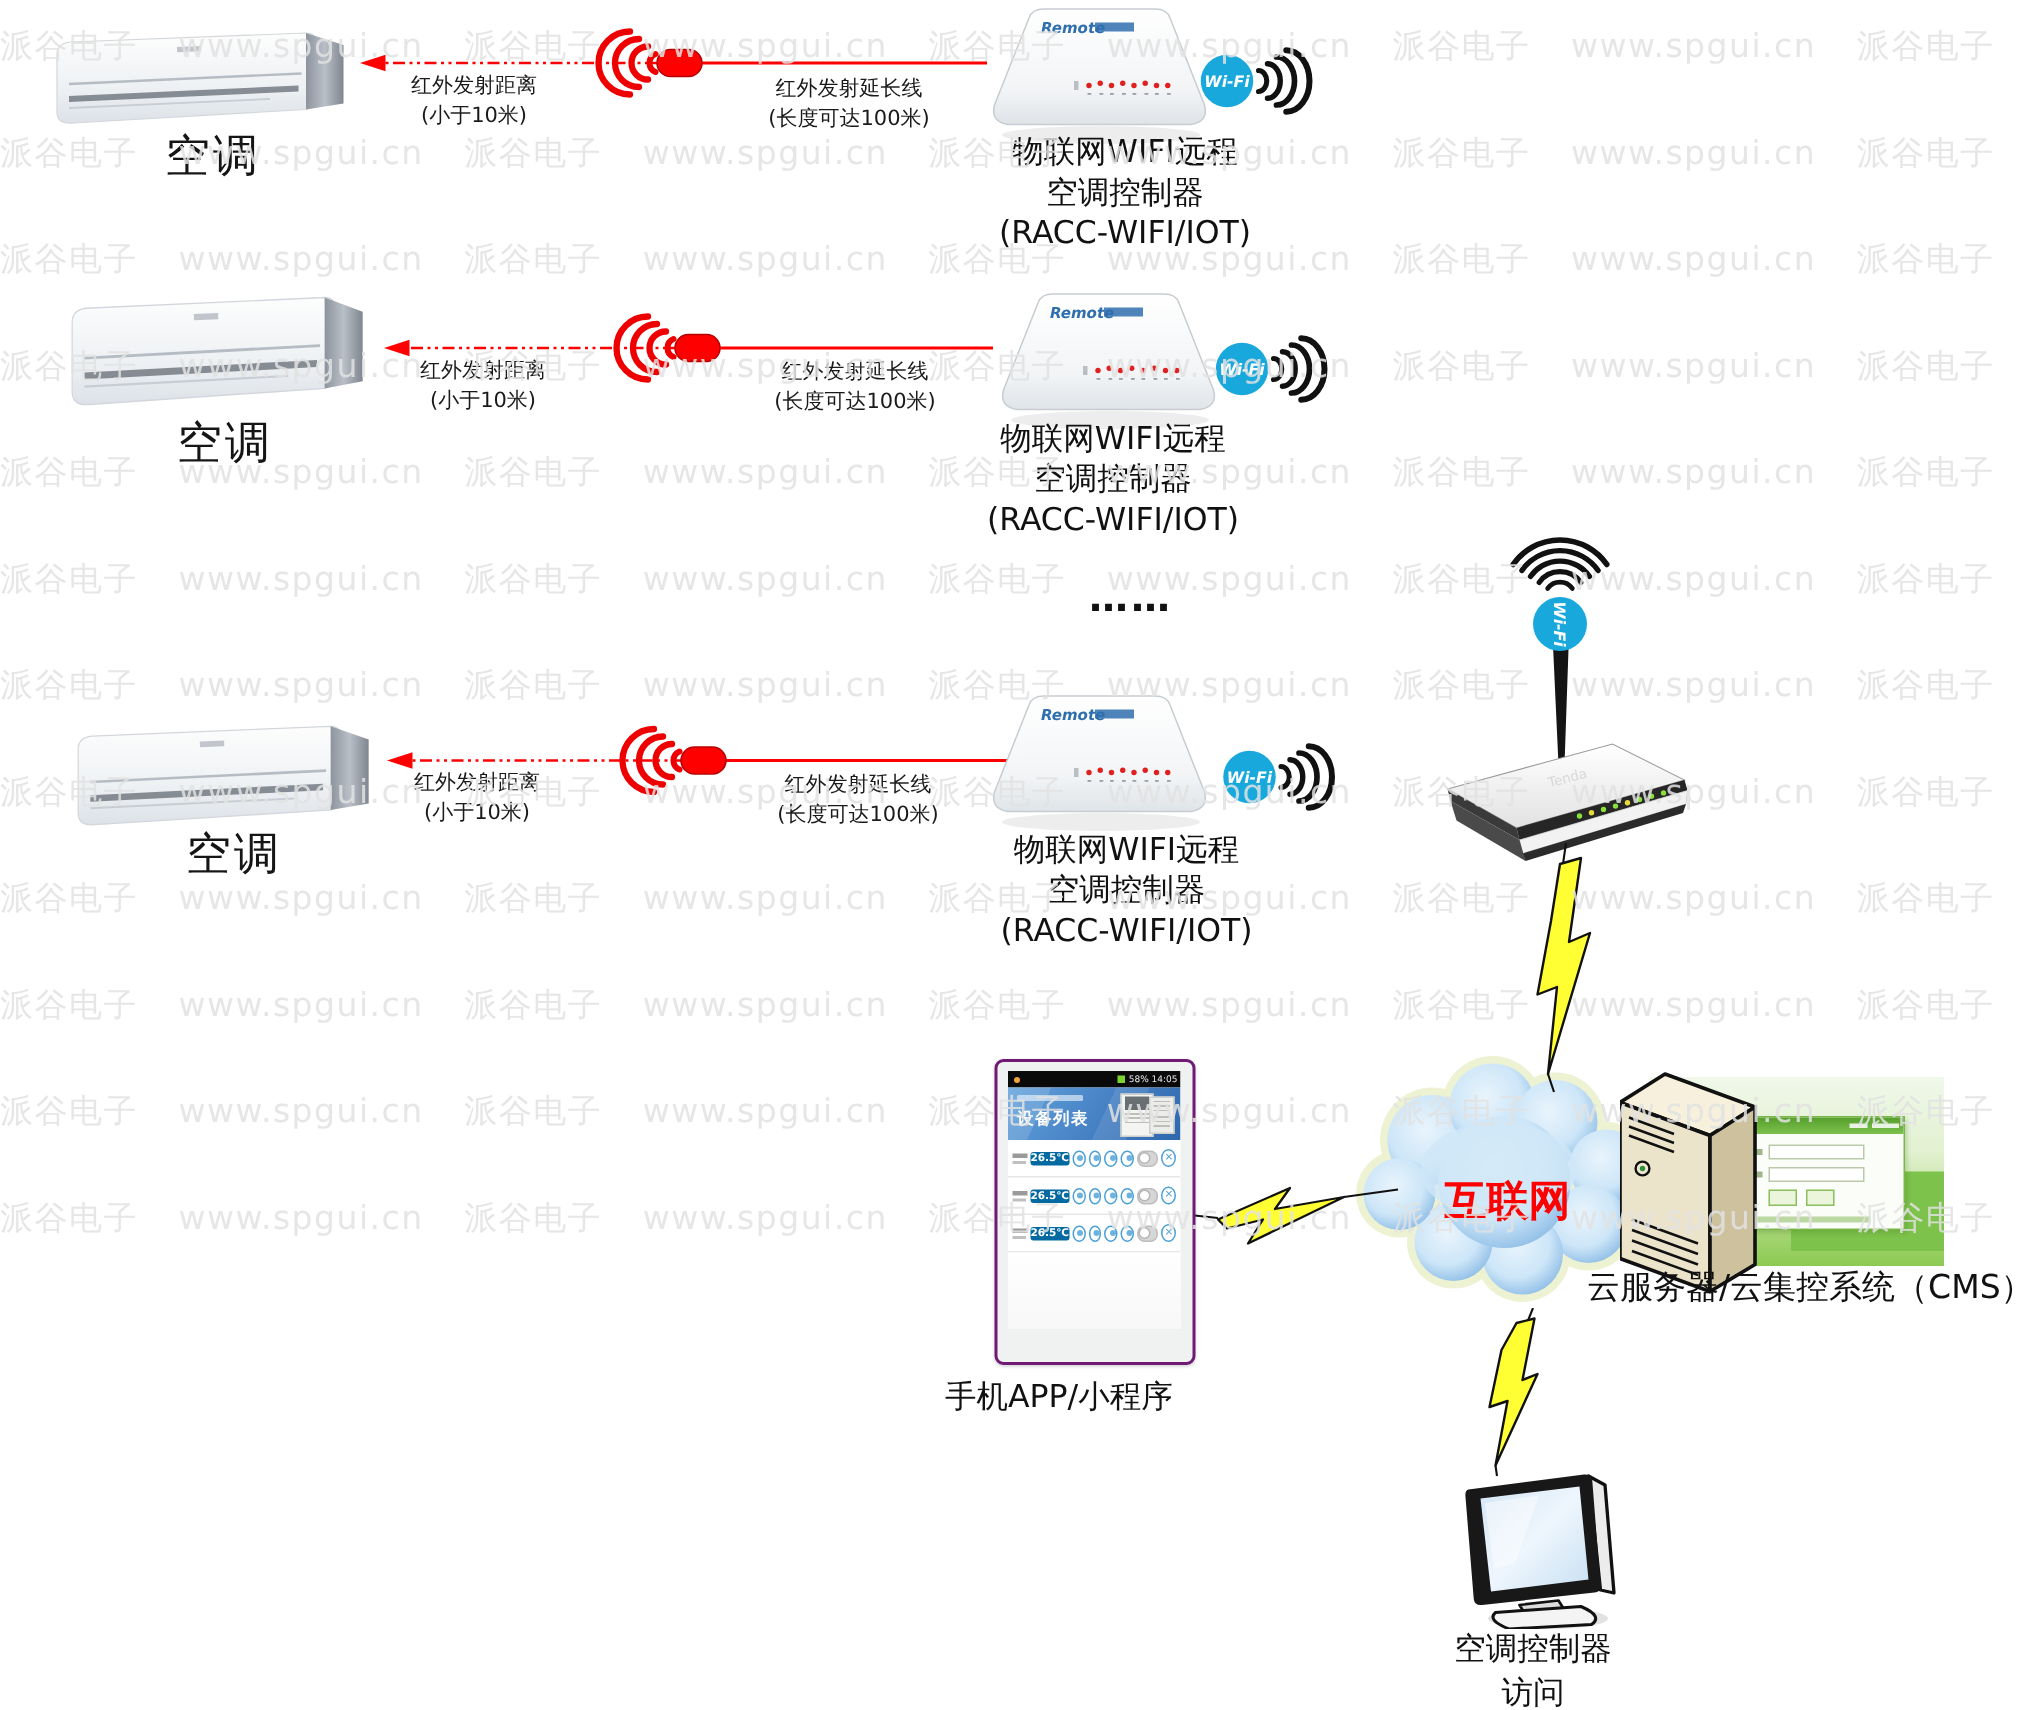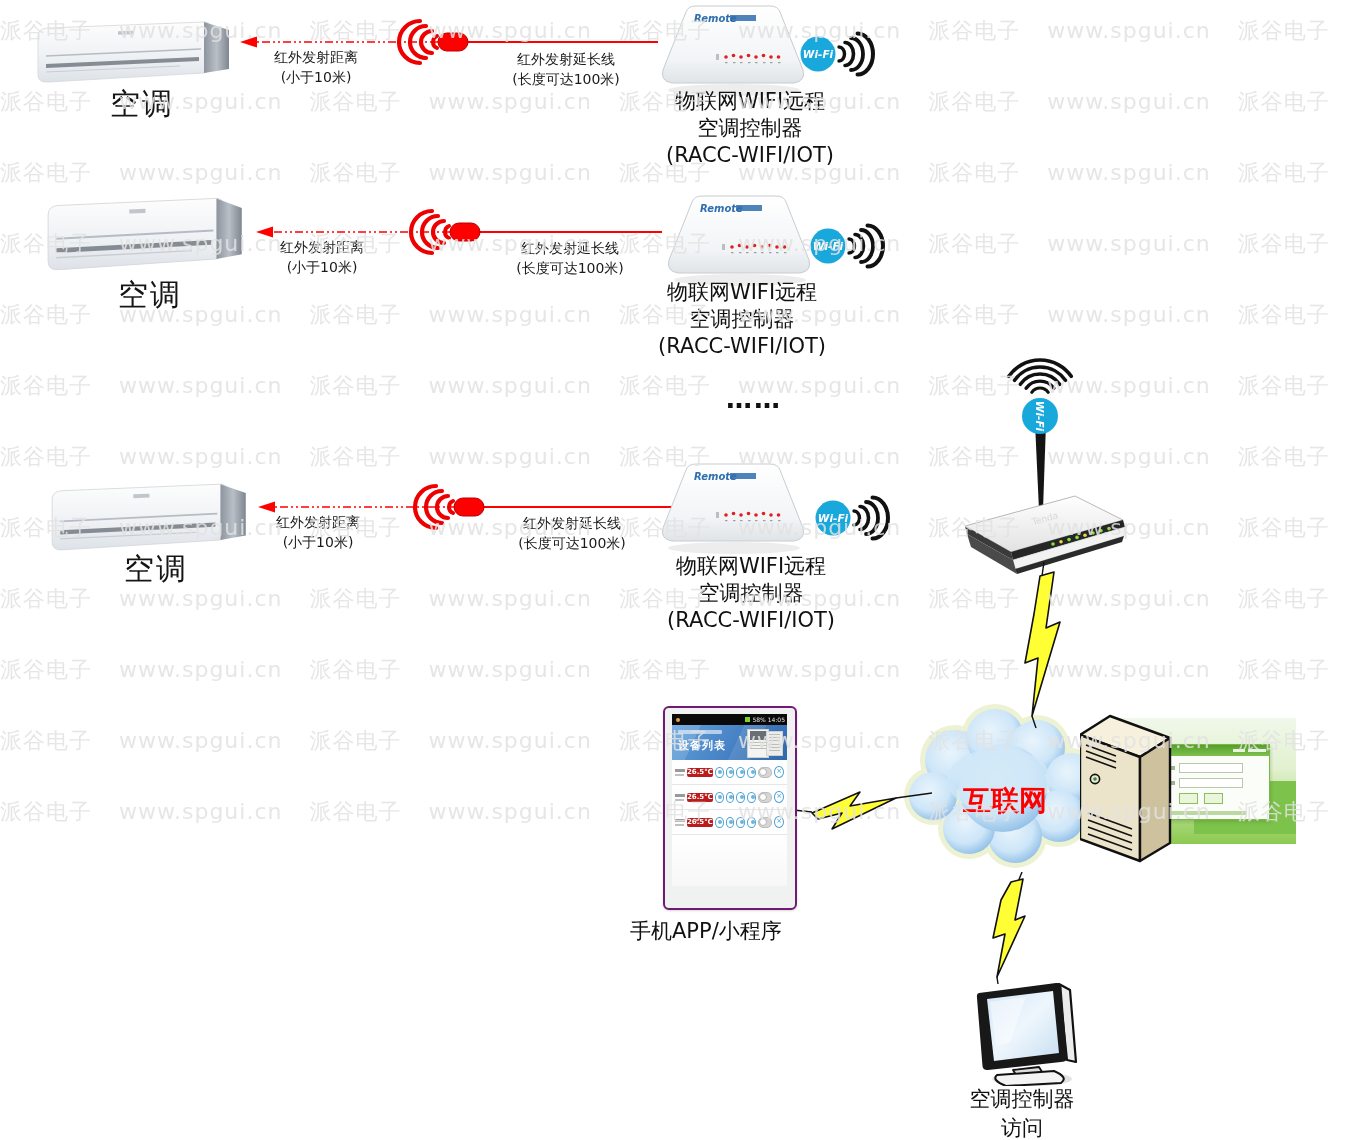--- a/index.html
+++ b/index.html
@@ -33,21 +33,21 @@
   .p-head .tinybar{position:absolute;left:6px;top:5px;width:44px;height:4px;background:rgba(235,243,250,.65);border-radius:1px;}
   .p-title{position:absolute;left:6px;top:13px;font-size:11px;font-weight:bold;color:#fff;letter-spacing:1px;}
   .p-ac1{position:absolute;right:18px;top:4px;width:20px;height:27px;background:#f4f4f2;border:1px solid #cfcfcb;}
   .p-ac2{position:absolute;right:4px;top:6px;width:15px;height:23px;background:#ececea;border:1px solid #cfcfcb;}
   .p-ac1 i,.p-ac2 i{display:block;margin:2px;height:8px;background:repeating-linear-gradient(180deg,#bdbdb9 0 1px,transparent 1px 3px);}
   .p-ac1 b{display:block;margin:1px 2px;height:9px;background:#6a6f74;}
   .p-row{display:flex;align-items:center;height:24px;border-bottom:1px solid #e6e6e6;padding:0 3px;gap:2px;}
   .p-name{display:flex;flex-direction:column;gap:2px;width:13px;}
   .p-name i{height:3px;background:#9a9a9a;}
   .p-name i+i{height:2px;background:#c0c0c0;width:9px;}
-  .p-temp{font-size:7px;font-weight:bold;color:#fff;background:#b91c1c;border-radius:2px;padding:1px 0;line-height:7px;white-space:nowrap;}
+  .p-temp{font-size:7px;font-weight:bold;color:#fff;background:#0369a1;border-radius:2px;padding:1px 0;line-height:7px;white-space:nowrap;}
   .p-ico{width:9px;height:9px;border:1px solid #49a0d6;border-radius:50%;position:relative;}
   .p-ico:after{content:"";position:absolute;left:2.5px;top:2.5px;width:4px;height:4px;border-radius:50%;background:#49a0d6;opacity:.8;}
   .p-toggle{width:16px;height:9px;background:#d6d6d6;border:1px solid #bdbdbd;border-radius:5px;position:relative;margin-left:auto;}
   .p-toggle:after{content:"";position:absolute;left:0;top:0;width:8px;height:8px;background:#fdfdfd;border:1px solid #b5b5b5;border-radius:50%;box-sizing:border-box;}
   .p-x{width:10px;height:10px;border:1px solid #49a0d6;border-radius:50%;color:#49a0d6;font-size:7px;line-height:8px;text-align:center;}
   .p-rest{height:88px;background:linear-gradient(#ffffff,#f2f2f2);}
   
   .cms{position:absolute;width:196px;height:126px;background:linear-gradient(180deg,#f0f8ea 0%,#e2f1d0 40%,#add97e 78%,#8cca52 100%);}
   .cms-blk{position:absolute;right:0;bottom:10px;width:52%;height:42%;background:#7dc24a;}
   .cms-win{position:absolute;left:16px;top:26px;width:152px;height:74px;background:#fbfdf9;border:1px solid #7ab648;box-shadow:1px 2px 3px rgba(60,110,30,.25);}
@@ -414,20 +414,21 @@
 
   <svg class="abs" style="left:1080px;top:712px;" width="96" height="156" viewBox="0 0 96 156">
     <polygon points="30,4 90,26 60,45 0,23" fill="#f6f0dc" stroke="#111" stroke-width="2.4" stroke-linejoin="round"></polygon>
     <polygon points="0,23 60,45 60,149 0,127" fill="#ece3cb" stroke="#111" stroke-width="2.4" stroke-linejoin="round"></polygon>
     <polygon points="60,45 90,26 90,131 60,149" fill="#cdc19e" stroke="#111" stroke-width="2.4" stroke-linejoin="round"></polygon>
     <path d="M6,33 L36,44 M6,39 L36,50 M6,45 L36,56" stroke="#111" stroke-width="1.6"></path>
     <circle cx="15" cy="67" r="4.6" fill="#efe7cf" stroke="#111" stroke-width="1.6"></circle>
     <circle cx="15" cy="67" r="1.8" fill="#2e8f3c"></circle>
     <path d="M8,101 L52,117 M8,108 L52,124 M8,115 L52,131 M8,122 L52,138" stroke="#111" stroke-width="1.6"></path>
   </svg>
+  <div class="abs srv-lbl" style="left:1058px;top:843px;width:294px;">云服务器/云集控系统（CMS）</div>
 
   <svg class="abs" style="left:1018px;top:562px;" width="48" height="170" viewBox="0 0 48 170">
     <line x1="26" y1="0" x2="24" y2="14" stroke="#111" stroke-width="1.4"></line>
     <polygon points="22,14 36,10 28,66 42,60 14,154 20,96 7,101 16,52" fill="#ffff33" stroke="#111" stroke-width="1.6" stroke-linejoin="round"></polygon>
     <line x1="14" y1="154" x2="18" y2="166" stroke="#111" stroke-width="1.4"></line>
   </svg>
   <svg class="abs" style="left:782px;top:782px;" width="152" height="52" viewBox="0 0 152 52">
     <line x1="2" y1="27" x2="30" y2="30" stroke="#111" stroke-width="1.3"></line>
     <polygon points="30,31 78,10 68,24 114,16 50,47 60,31 36,37" fill="#ffff33" stroke="#111" stroke-width="1.5" stroke-linejoin="round"></polygon>
     <line x1="114" y1="16" x2="150" y2="11" stroke="#111" stroke-width="1.3"></line>

